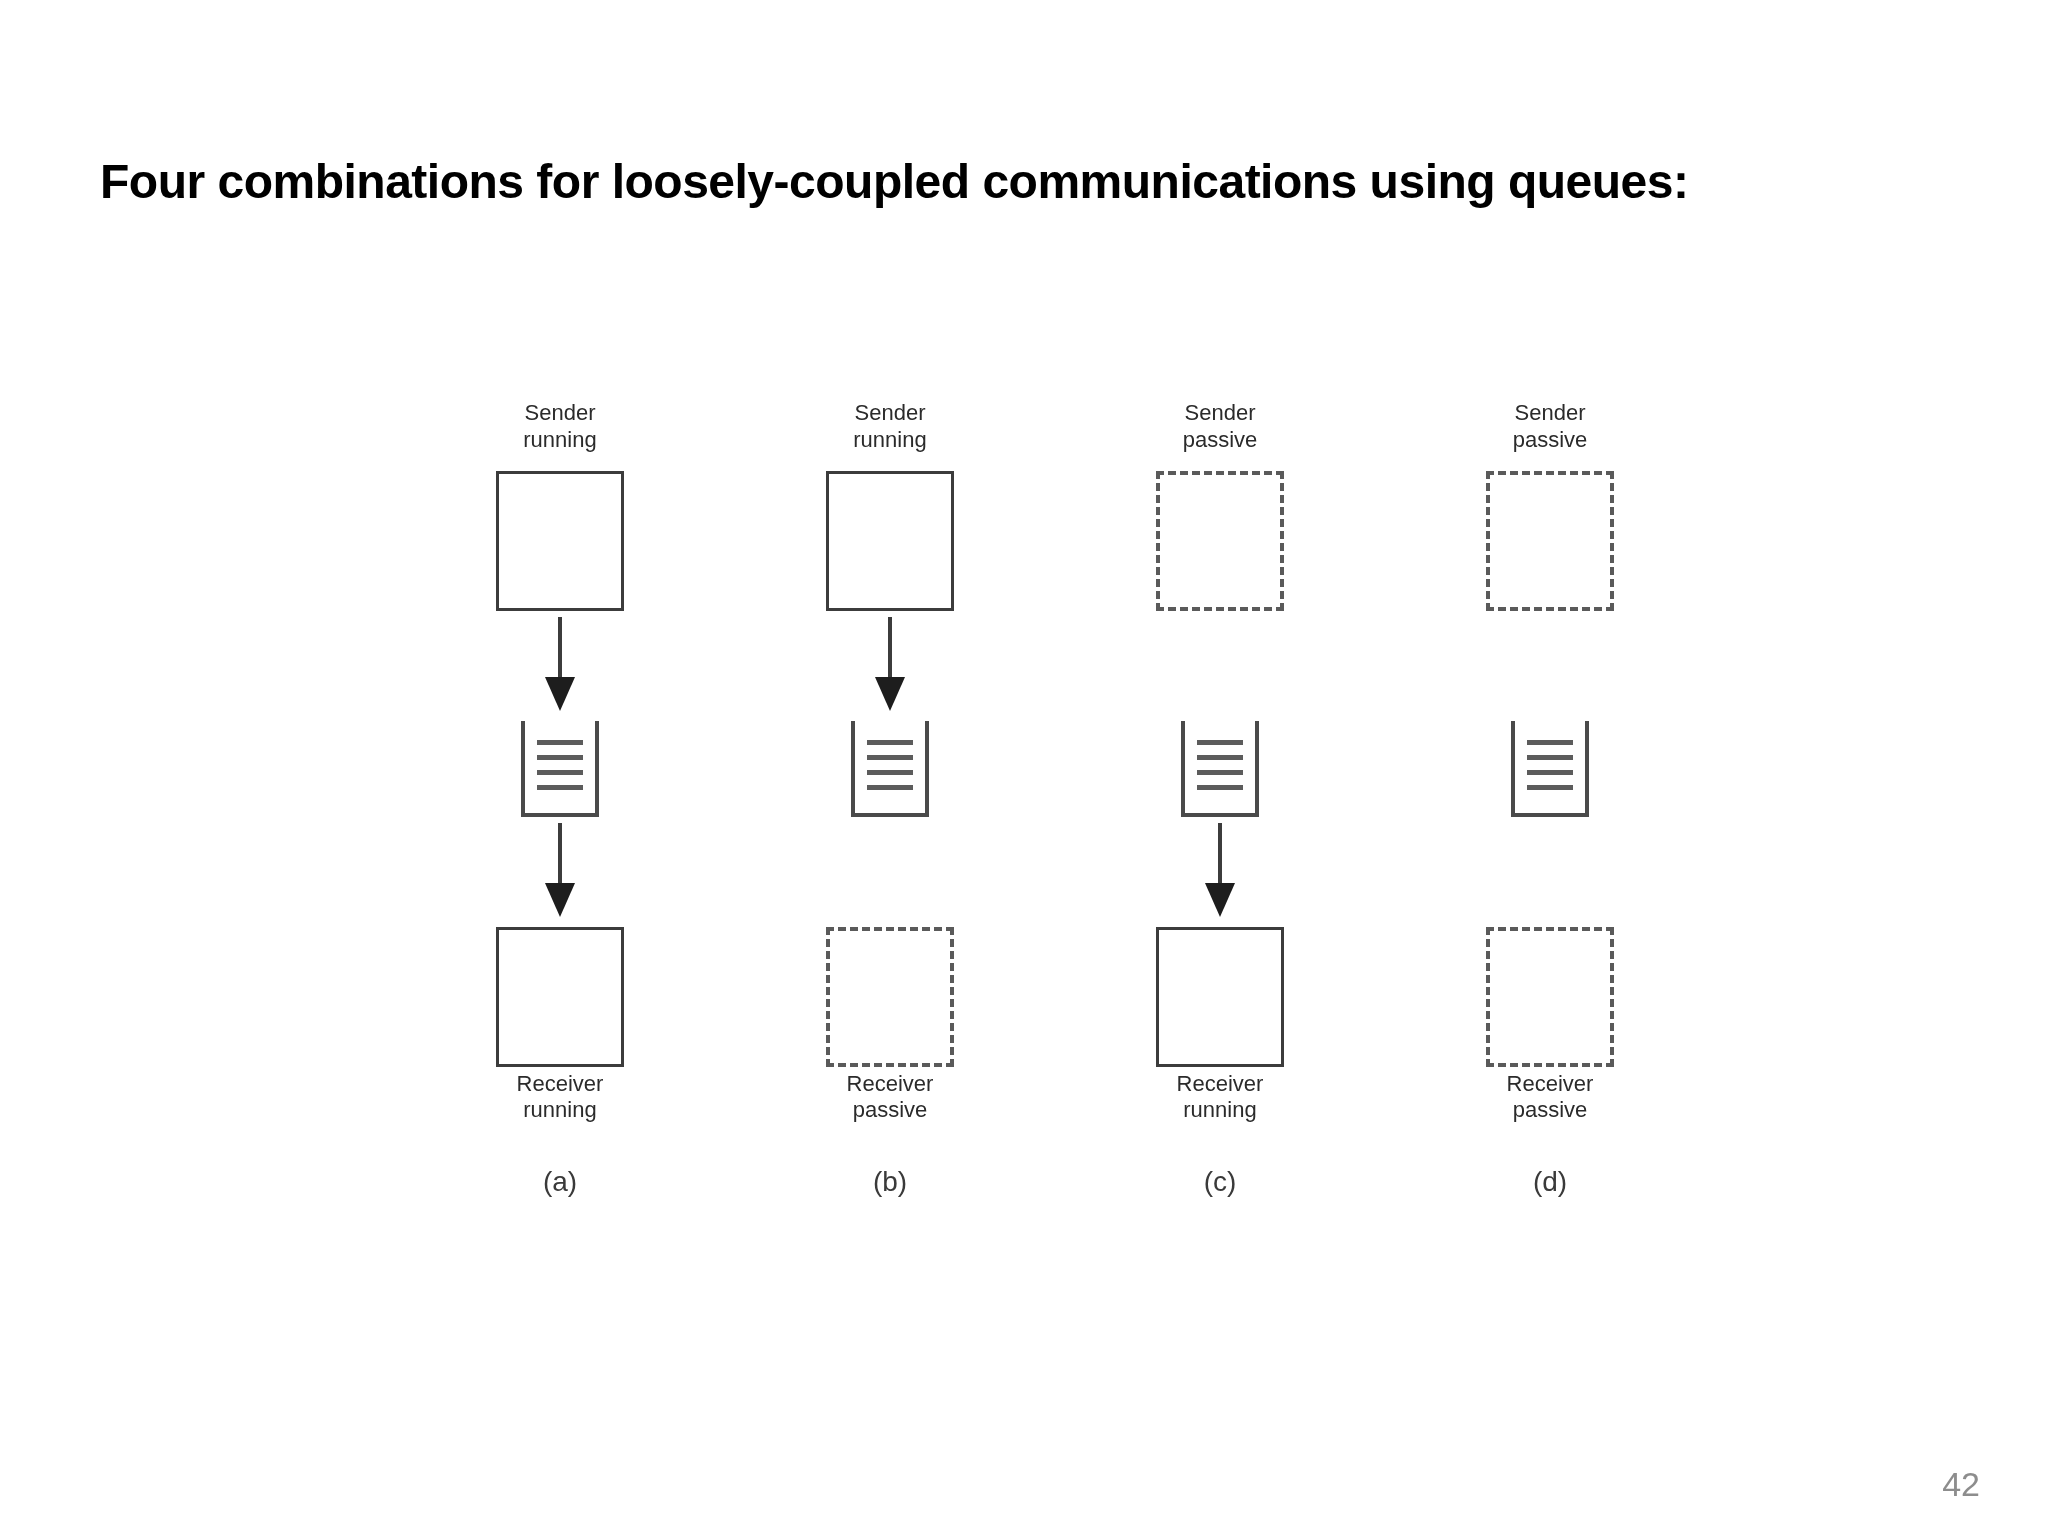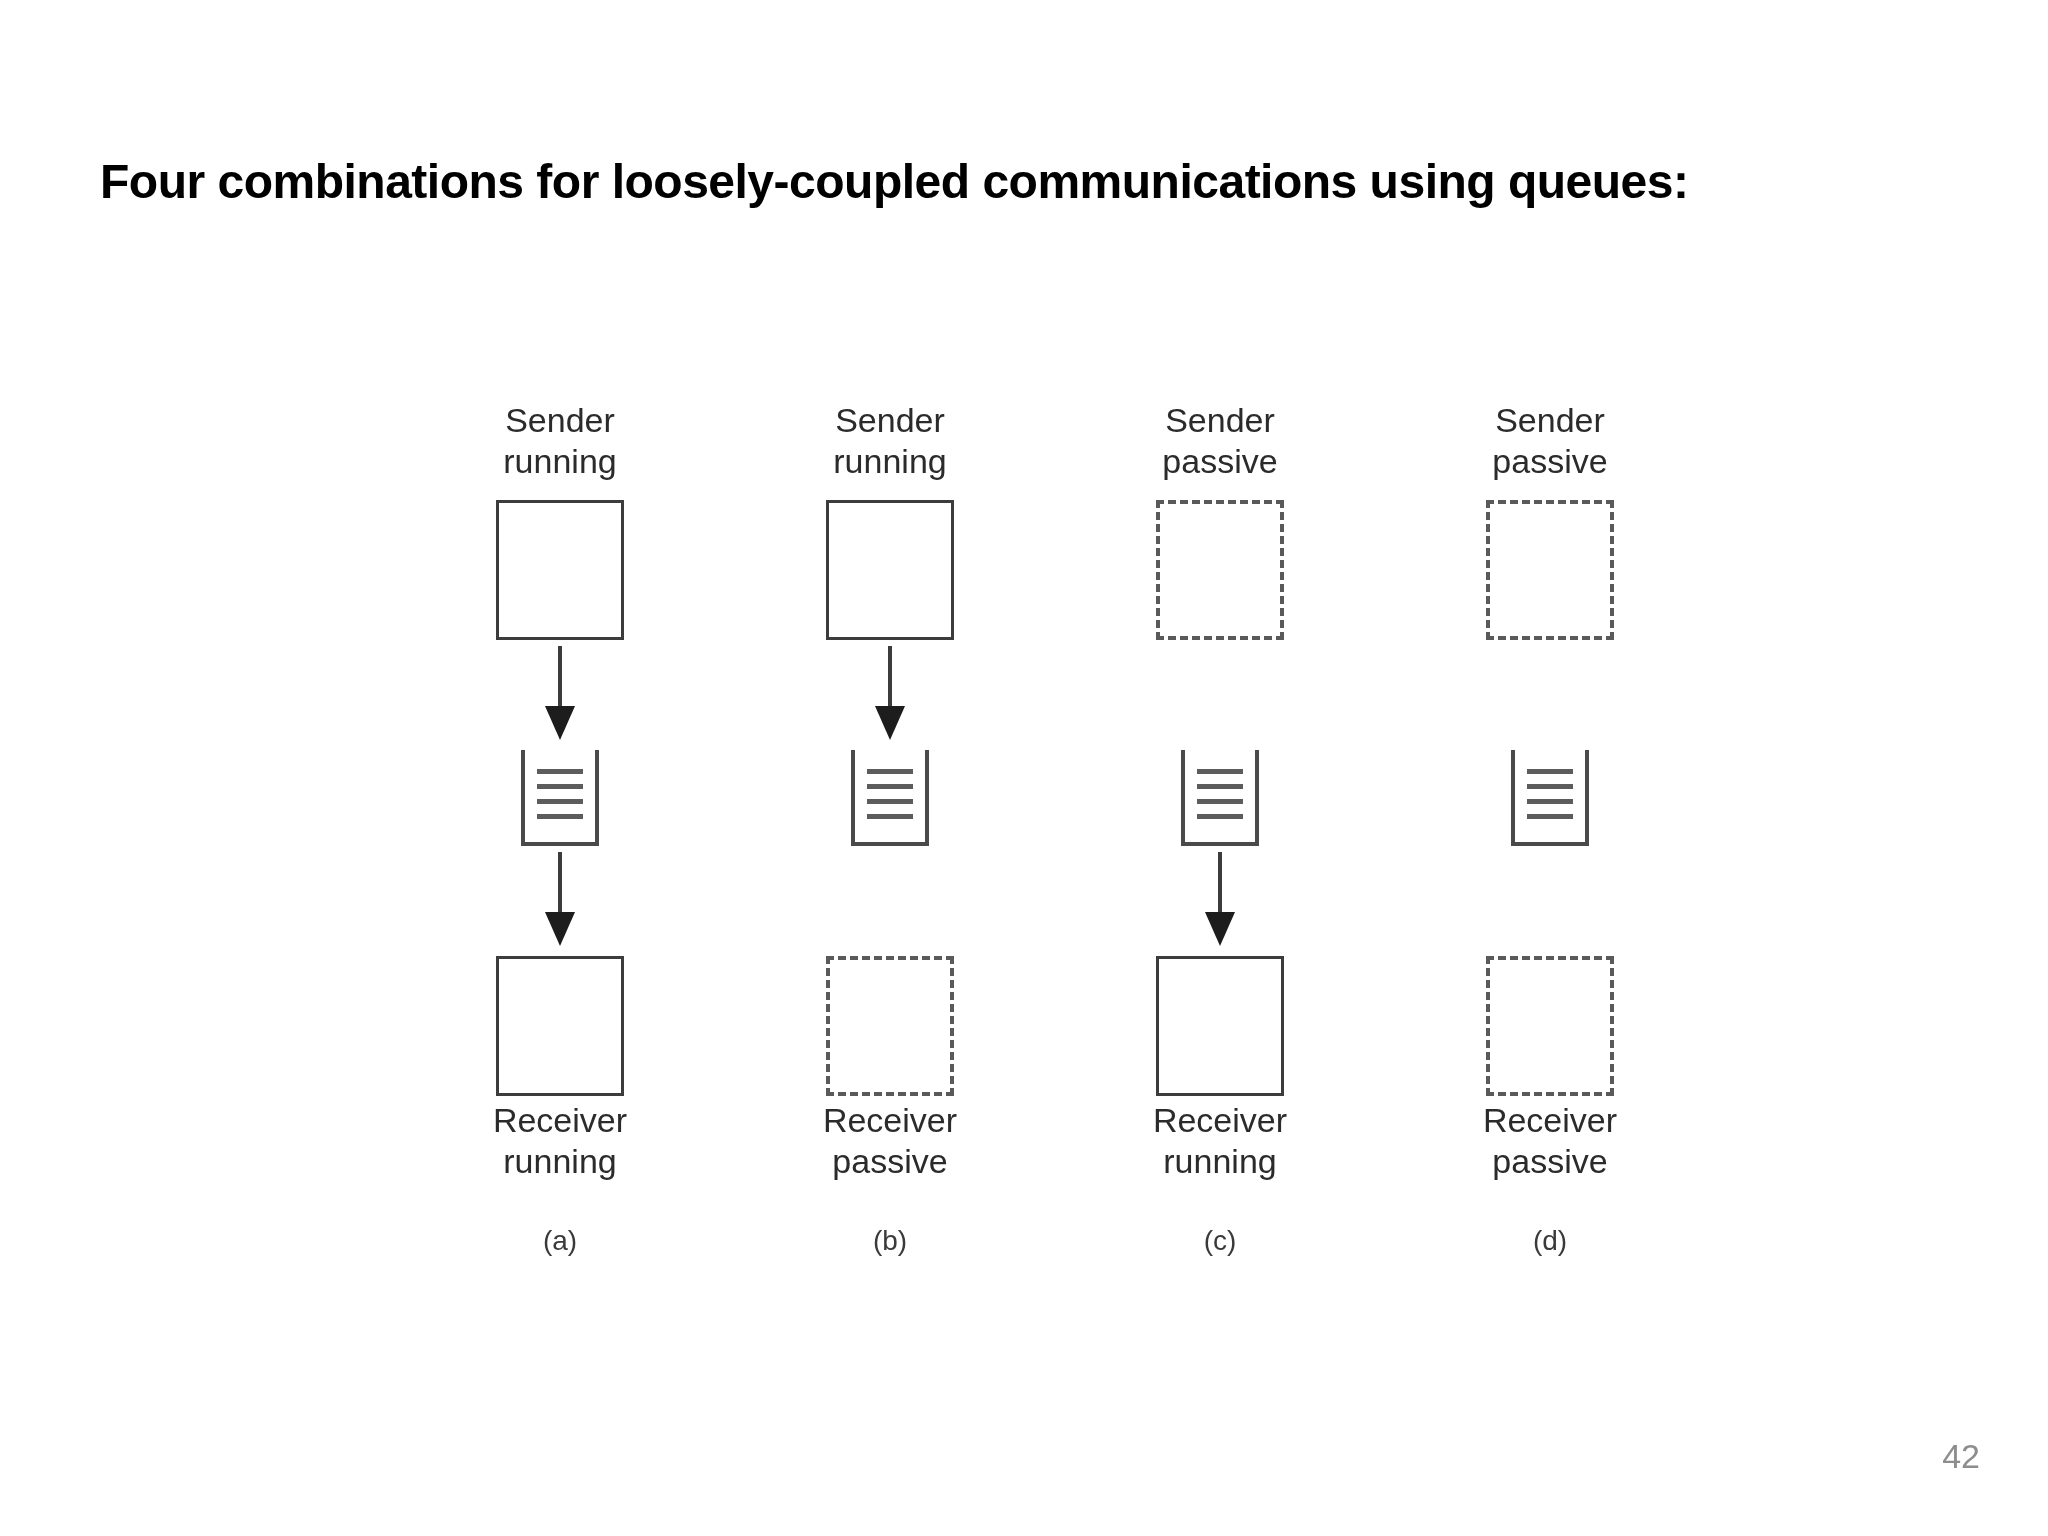--- a/index.html
+++ b/index.html
@@ -47,21 +47,21 @@
     flex-direction: column;
     align-items: center;
   }
   .col-a { left: 0px; }
   .col-b { left: 330px; }
   .col-c { left: 660px; }
   .col-d { left: 990px; }
 
   .endpoint-label {
     font-family: "Liberation Sans", sans-serif;
-    font-size: 34px;
+    font-size: 22px;
     line-height: 1.22;
     color: #2b2b2b;
     text-align: center;
     white-space: pre-line;
   }
   .label-top   { margin-bottom: 17px; }
   .label-bottom{ margin-top: 4px; }
 
   .node-box {
     width: 128px;
@@ -127,21 +127,21 @@
     font-size: 28px;
     color: #3a3a3a;
     text-align: center;
     font-family: "Liberation Sans", sans-serif;
   }
 
   
   .page-number {
     position: absolute;
     right: 68px;
-    bottom: 60px;
+    bottom: 32px;
     font-size: 34px;
     color: #8d8d8d;
     font-family: "Liberation Sans", sans-serif;
   }
 </style>
 </head>
 <body>
 
 <h1 class="slide-title">Four combinations for loosely-coupled communications using queues:</h1>
 

